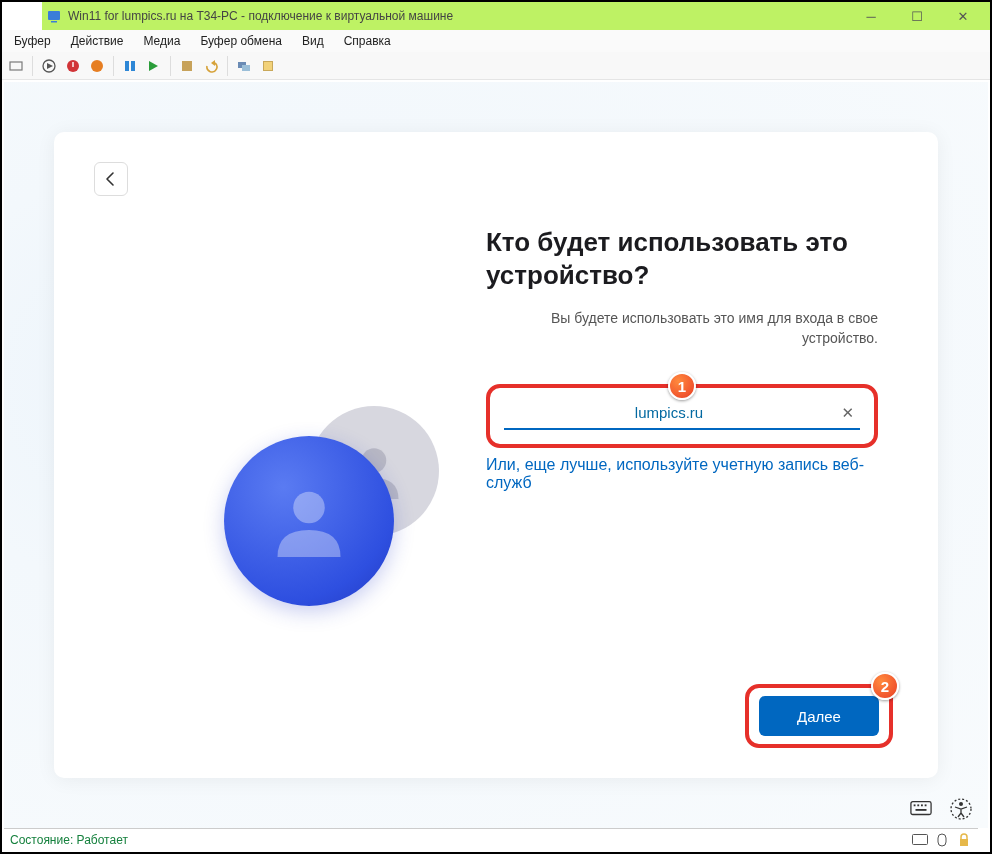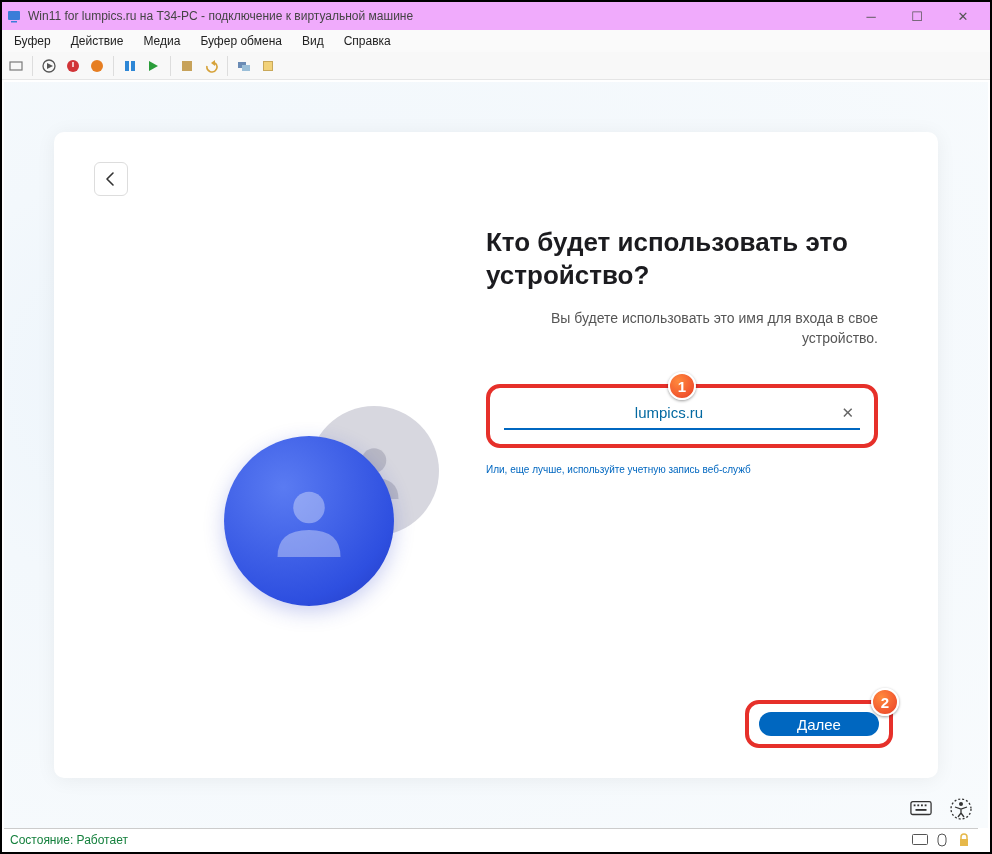--- a/index.html
+++ b/index.html
@@ -1,17 +1,17 @@
 <!DOCTYPE html>
 <html><head>
 <meta charset="utf-8">
 <style>
 * { box-sizing: border-box; margin: 0; padding: 0; }
 body { width: 992px; height: 854px; font-family: "Segoe UI", Tahoma, sans-serif; background: #fff; position: relative; border: 2px solid #000; }
-.titlebar { height: 28px; background: #f0abfc; display: flex; align-items: center; padding: 0 4px; font-size: 12px; color: #444; }
+.titlebar { height: 28px; background: #bef264; display: flex; align-items: center; padding: 0 4px; font-size: 12px; color: #444; margin-left: 40px; }
 .titlebar .app-icon { width: 16px; height: 16px; margin-right: 6px; display:inline-block; }
 .titlebar .app-icon svg { width:16px; height:16px; }
 .titlebar .title { flex: 1; white-space: nowrap; overflow: hidden; }
 .window-controls { display: flex; }
 .window-controls div { width: 46px; height: 28px; display: flex; align-items: center; justify-content: center; color: #555; font-size: 13px; }
 .menubar { height: 22px; background: #fafafa; display: flex; align-items: center; padding: 0 2px; font-size: 12px; color: #222; }
 .menubar .menu-item { padding: 2px 10px; }
 .toolbar { height: 28px; background: #f8f8f8; border-bottom: 1px solid #e5e5e5; display: flex; align-items: center; padding: 0 4px; gap: 4px; }
 .tbicon { width: 20px; height: 20px; display:flex; align-items:center; justify-content:center; }
 .tbsep { width:1px; height:20px; background:#ddd; margin:0 2px; }
@@ -24,24 +24,24 @@
 .avatar-small { width:130px; height:130px; border-radius:50%; background:#d7d7df; position:absolute; left:85px; top:-30px; display:flex; align-items:center; justify-content:center; }
 .avatar-large { width:170px; height:170px; border-radius:50%; background: radial-gradient(circle at 35% 30%, #5a7bf2, #2e4fe0 70%, #2138c0); position:relative; display:flex; align-items:center; justify-content:center; box-shadow: 0 6px 20px rgba(40,60,200,0.25); }
 .right-pane { flex:1; padding-top:30px; padding-right:20px; }
 .heading { font-size:26px; font-weight:600; color:#1b1b1f; line-height:1.25; margin-bottom:18px; }
 .subtext { font-size:14px; color:#555; margin-bottom:36px; line-height:1.4;text-align:right; }
 .field-group { border:4px solid #e6302a; border-radius:14px; padding:8px 14px 14px 14px; position:relative; background:#fff; }
 .field-label { font-size:14px; color:#333; margin-bottom:6px; }
 .name-input-wrap { position:relative; }
 .name-input { width:100%; height:34px; border:none; border-bottom:2px solid #0067c0; font-size:15px; padding:0 30px 0 4px; outline:none; color:#0369a1; background:transparent;text-align:center; }
 .clear-input { position:absolute; right:6px; top:8px; color:#666; font-size:15px; cursor:pointer; }
-.link-text { font-size:10px; margin-top:16px; }
+.link-text { font-size:16px; margin-top:8px; }
 .link-text a { color:#0067c0; text-decoration:none; }
 .next-wrap { position:absolute; bottom:30px; right:45px; border:4px solid #e6302a; border-radius:14px; padding:8px 10px; }
-.next-btn { background:#0067c0; color:#fff; border:none; width:120px; height:24px; border-radius:16px; font-size:15px; }
+.next-btn { background:#0067c0; color:#fff; border:none; width:120px; height:40px; border-radius:6px; font-size:15px; }
 .badge { width:28px; height:28px; border-radius:50%; background: radial-gradient(circle at 35% 30%, #ff8a3d, #f1552e 70%, #d13a18); border:2px solid #fff; box-shadow:0 1px 3px rgba(0,0,0,0.4); color:#fff; font-weight:700; font-size:15px; display:flex; align-items:center; justify-content:center; position:absolute; }
 .badge1 { top:-16px; left:50%; transform:translateX(-50%); }
 .badge2 { top:-16px; right:-10px; }
 .tray-icons { position:absolute; bottom:8px; right:16px; display:flex; gap:18px; }
 .tray-ic { width:22px; height:22px; display:flex; align-items:center; justify-content:center; color:#333; }
 .statusbar { position:absolute; left:2px; right:12px; bottom:2px; height:22px; border-top:1px solid #ccc; background:#fff; display:flex; align-items:center; font-size:12px; color:#15803d; padding:0 6px; }
 .sb-right { margin-left:auto; display:flex; gap:6px; }
 .sb-ic { width:16px; height:16px; display:inline-flex; align-items:center; justify-content:center; }
 </style>
 </head>

